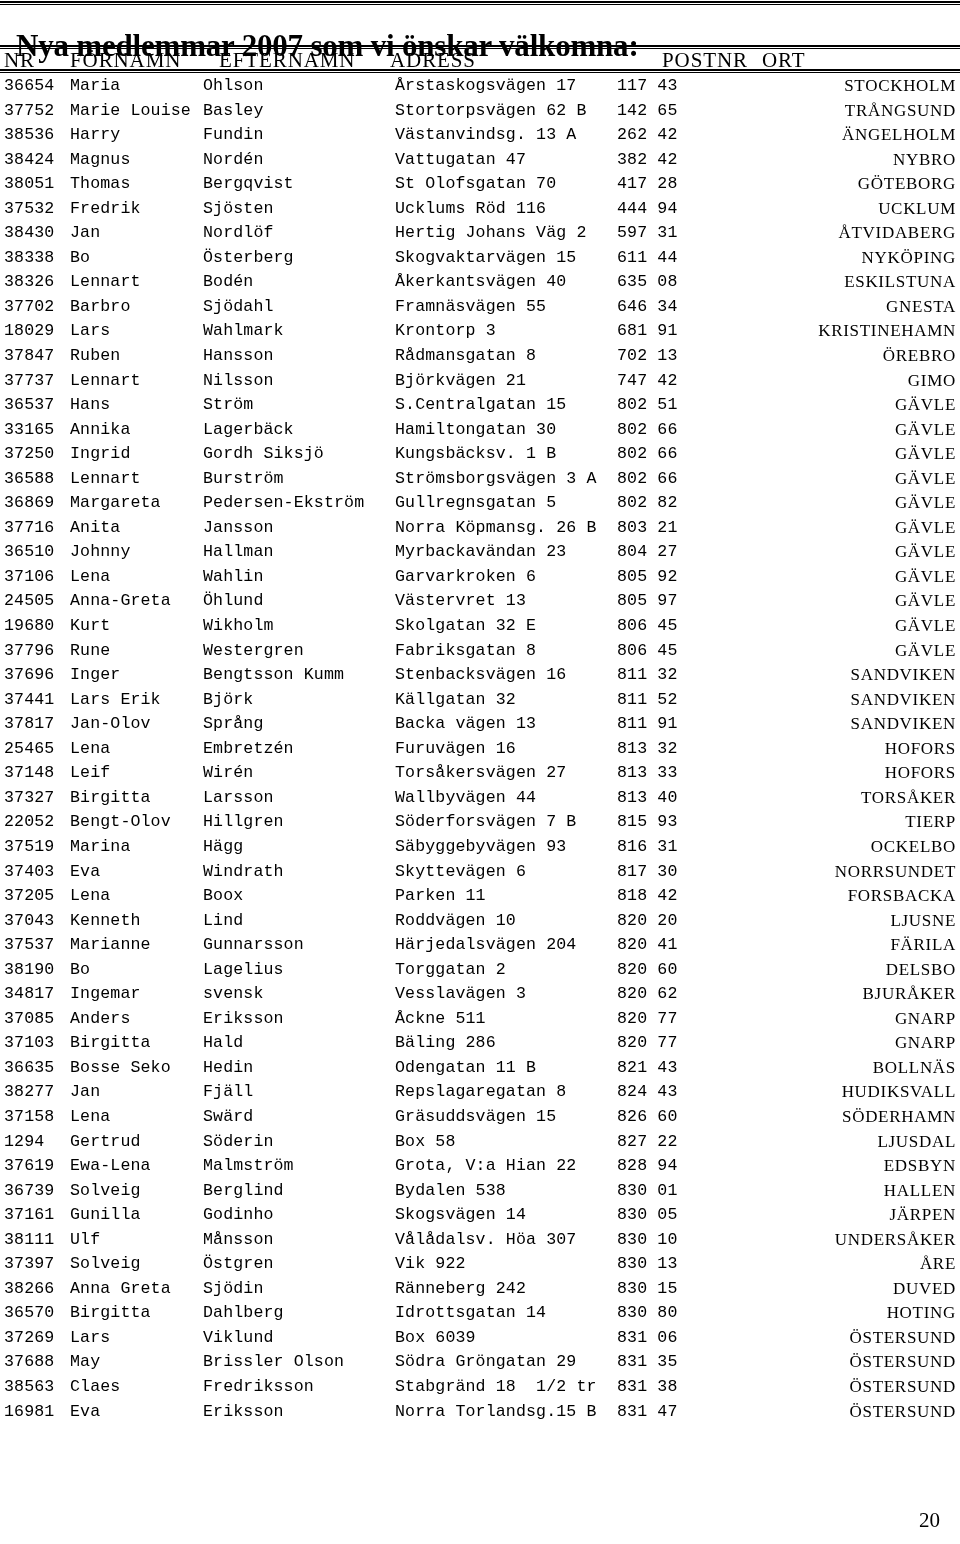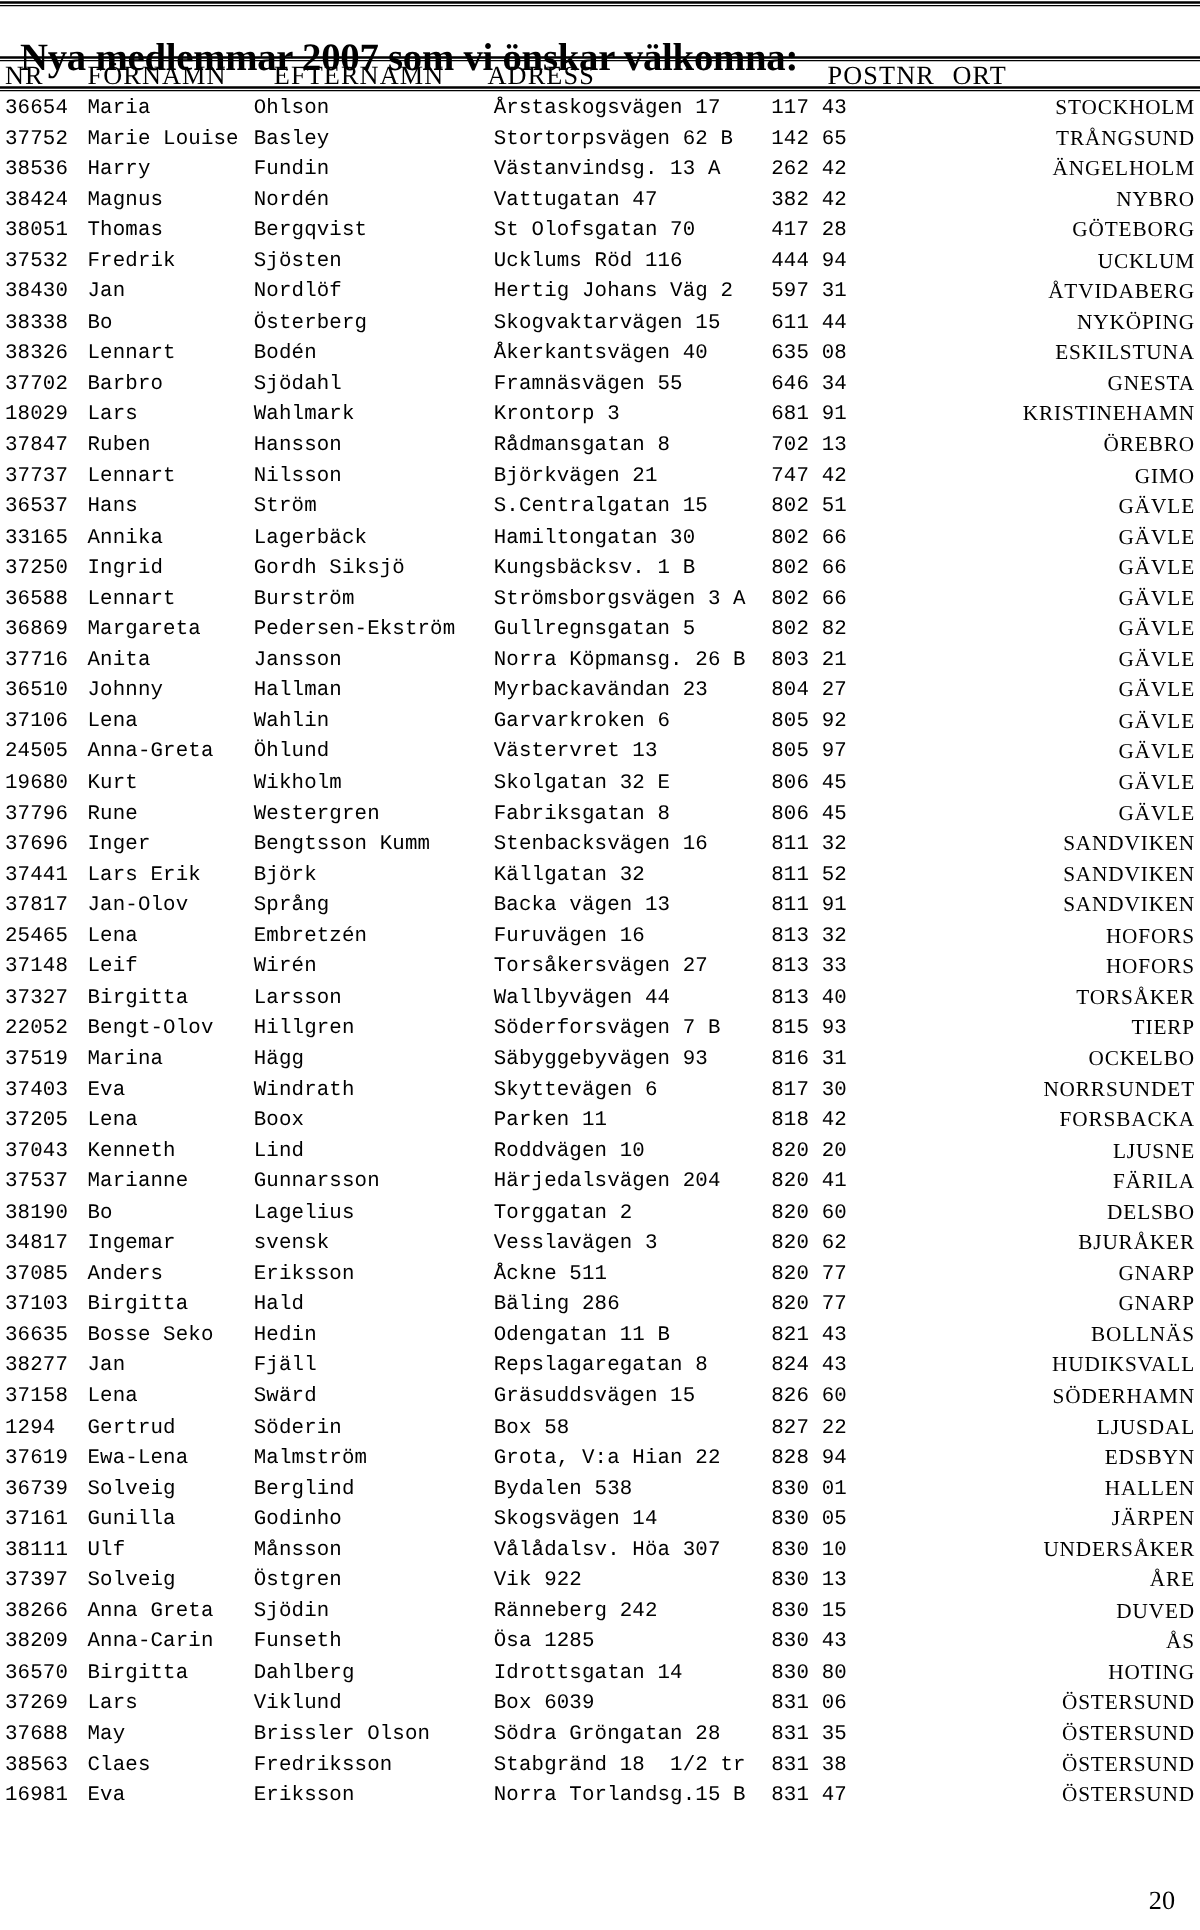--- a/index.html
+++ b/index.html
@@ -554,48 +554,40 @@
       </div>
       <div class="row">
         <span class="cell c-nr">38266</span>
         <span class="cell c-fornamn">Anna Greta</span>
         <span class="cell c-efternamn">Sjödin</span>
         <span class="cell c-adress">Ränneberg 242</span>
         <span class="cell c-postnr">830 15</span>
         <span class="cell c-ort">DUVED</span>
       </div>
       <div class="row">
-        <span class="cell c-nr">38209</span>
-        <span class="cell c-fornamn">Anna-Carin</span>
-        <span class="cell c-efternamn">Funseth</span>
-        <span class="cell c-adress">Ösa 1285</span>
-        <span class="cell c-postnr">830 43</span>
-        <span class="cell c-ort">ÅS</span>
-      </div>
-      <div class="row">
         <span class="cell c-nr">36570</span>
         <span class="cell c-fornamn">Birgitta</span>
         <span class="cell c-efternamn">Dahlberg</span>
         <span class="cell c-adress">Idrottsgatan 14</span>
         <span class="cell c-postnr">830 80</span>
         <span class="cell c-ort">HOTING</span>
       </div>
       <div class="row">
         <span class="cell c-nr">37269</span>
         <span class="cell c-fornamn">Lars</span>
         <span class="cell c-efternamn">Viklund</span>
         <span class="cell c-adress">Box 6039</span>
         <span class="cell c-postnr">831 06</span>
         <span class="cell c-ort">ÖSTERSUND</span>
       </div>
       <div class="row">
         <span class="cell c-nr">37688</span>
         <span class="cell c-fornamn">May</span>
         <span class="cell c-efternamn">Brissler Olson</span>
-        <span class="cell c-adress">Södra Gröngatan 28</span>
+        <span class="cell c-adress">Södra Gröngatan 29</span>
         <span class="cell c-postnr">831 35</span>
         <span class="cell c-ort">ÖSTERSUND</span>
       </div>
       <div class="row">
         <span class="cell c-nr">38563</span>
         <span class="cell c-fornamn">Claes</span>
         <span class="cell c-efternamn">Fredriksson</span>
         <span class="cell c-adress">Stabgränd 18  1/2 tr</span>
         <span class="cell c-postnr">831 38</span>
         <span class="cell c-ort">ÖSTERSUND</span>

